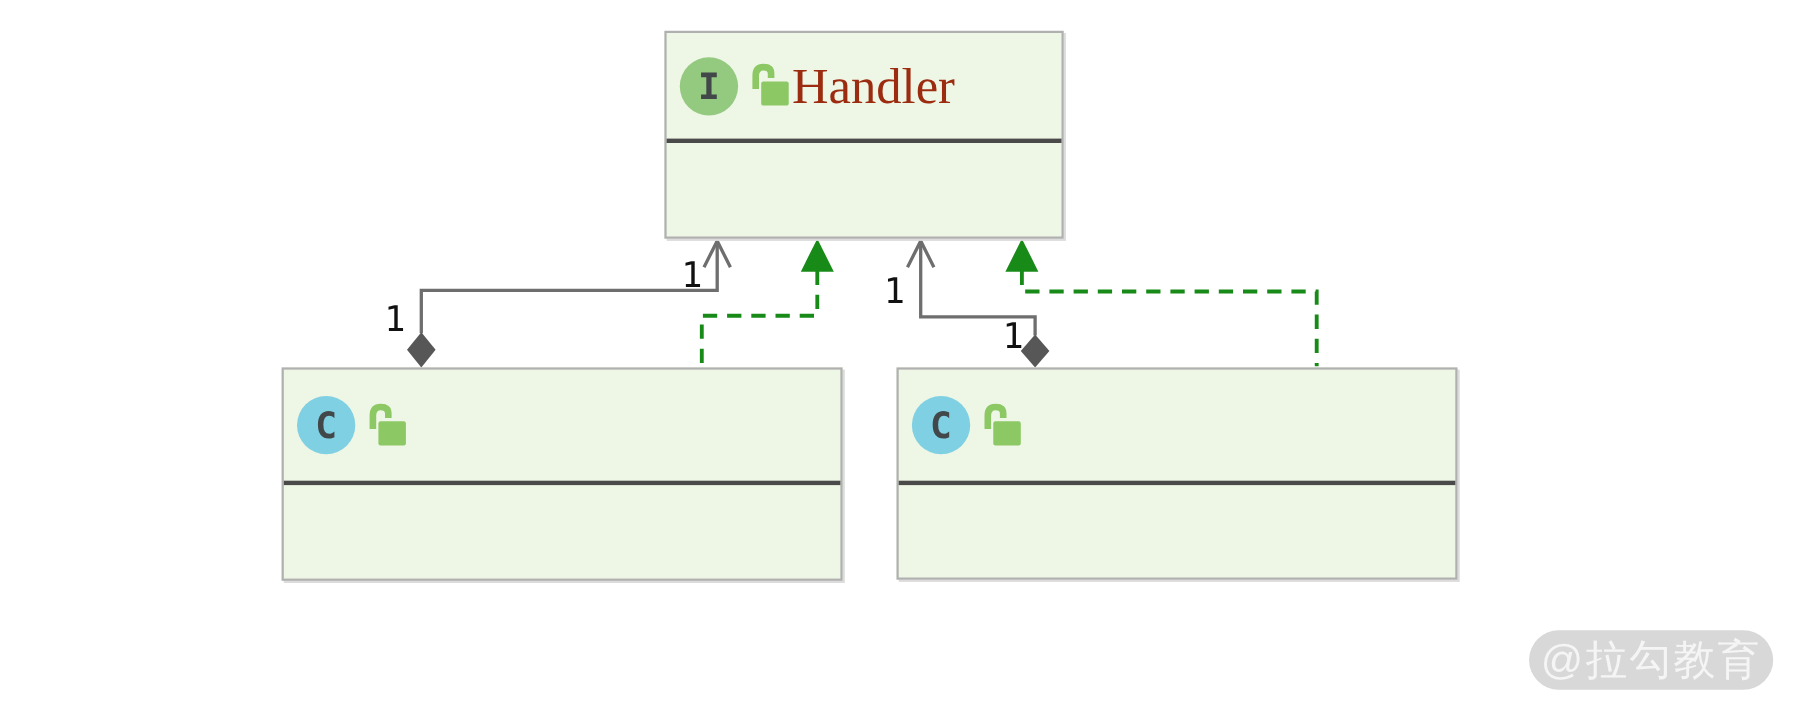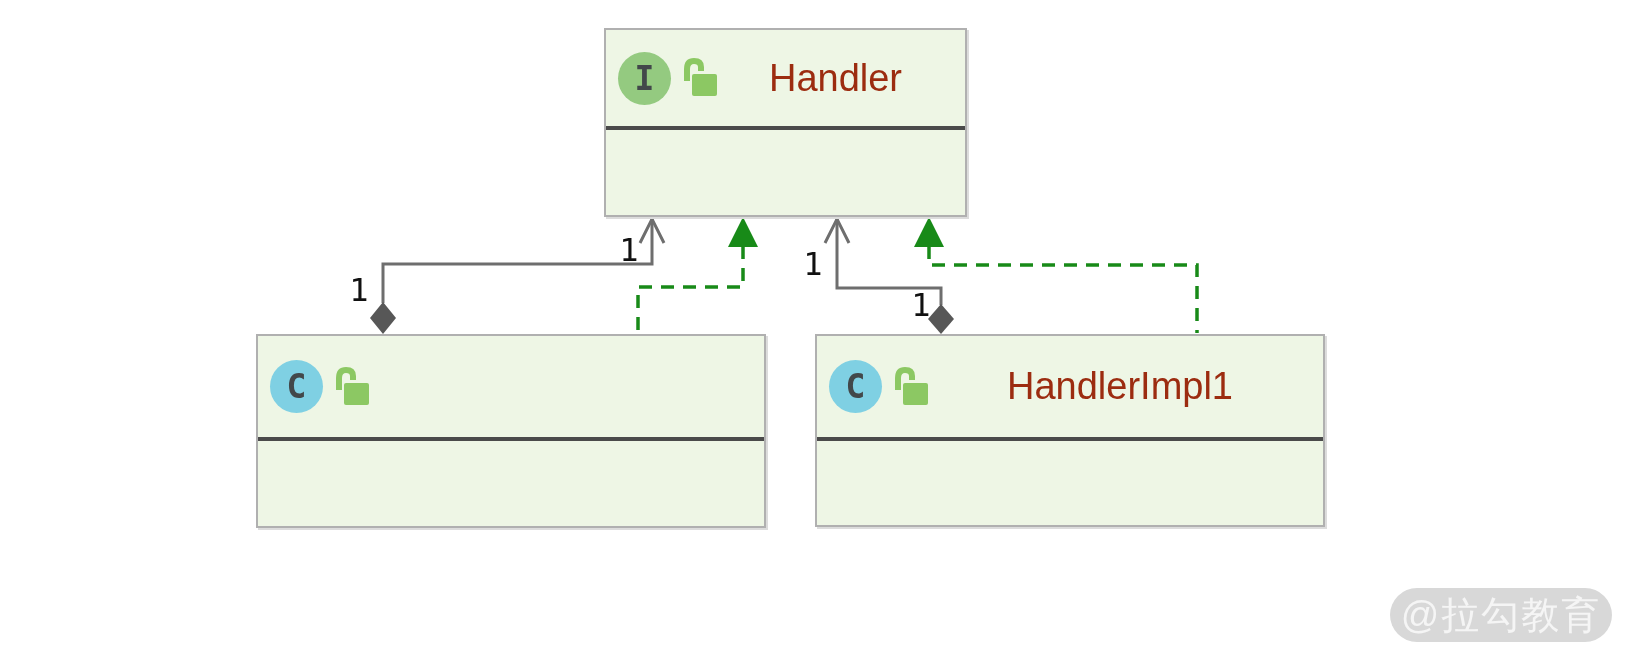--- a/index.html
+++ b/index.html
@@ -48,23 +48,23 @@
     font-size: 33px;
     color: #42484a;
   }
   .badge.interface { background: #94ca80; }
   .badge.class     { background: #7fd0e3; }
 
   .lock { flex: 0 0 auto; margin-left: 9px; }
 
   .uml-name {
     flex: 1;
-    text-align: center;
-    font-family: Liberation Sans, sans-serif;
-    font-size: 38px;
+    text-align: left;
+    font-family: Liberation Serif, serif;
+    font-size: 46px;
     color: #9c2c10;
     white-space: nowrap;
   }
 
   
   .edges-svg { position: absolute; left: 0; top: 0; }
 
   
   .mult {
     position: absolute;
@@ -76,21 +76,21 @@
     color: #111111;
   }
   .mult-l-target { left: 614px; top: 234px; }
   .mult-l-source { left: 344px; top: 274px; }
   .mult-r-target { left: 798px; top: 248px; }
   .mult-r-source { left: 906px; top: 289px; }
 
   
   .watermark {
     position: absolute;
-    left: 1390px; top: 588px;
+    left: 1390px; top: 573px;
     width: 222px; height: 54px;
     border-radius: 29px;
     background: #d8d8d8;
     color: #f5f5f5;
     font-size: 38px;
     letter-spacing: 2px;
     display: flex; align-items: center; justify-content: center;
     font-family: "Liberation Sans", sans-serif;
   }
 </style>
@@ -153,21 +153,20 @@
 
   <div class="uml-node node-impl1">
     <div class="uml-title">
       <div class="badge class">
         <span>C</span>
       </div>
       <svg class="lock" width="40" height="42" viewBox="0 0 40 42">
         <path d="M7 24 L7 12 Q7 4 14 4 Q21 4 21 10 L21 14" fill="none" stroke="#8cc863" stroke-width="6"></path>
         <rect x="12" y="17" width="25" height="22" rx="2" fill="#8cc863"></rect>
       </svg>
-      <div class="uml-name">HandlerImpl1</div>
     </div>
     <div class="uml-body"></div>
   </div>
 
   <span class="mult mult-l-target">1</span>
   <span class="mult mult-l-source">1</span>
   <span class="mult mult-r-target">1</span>
   <span class="mult mult-r-source">1</span>
 
   <div class="watermark">@拉勾教育</div>

